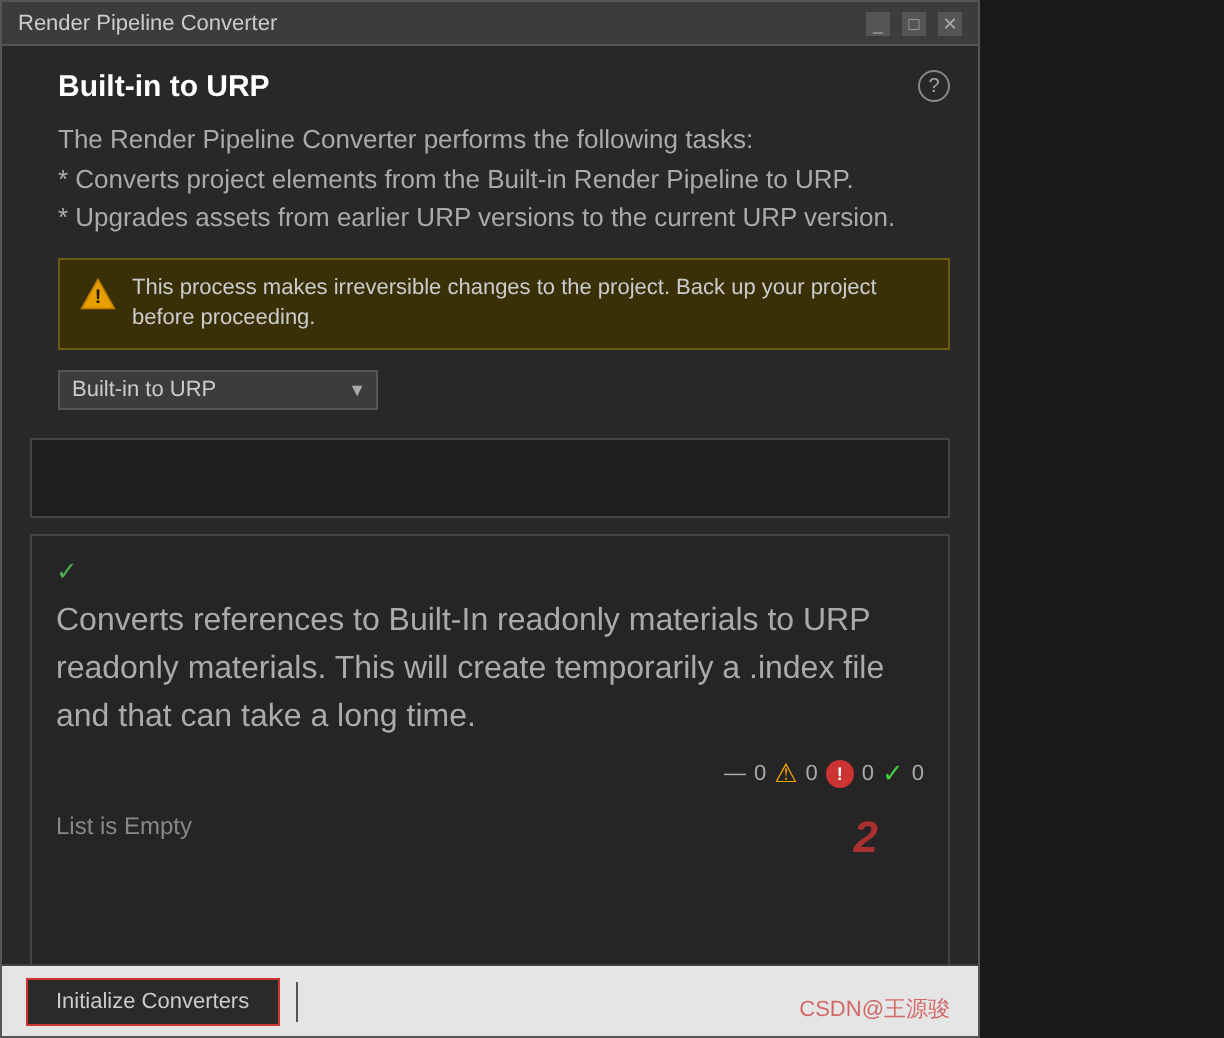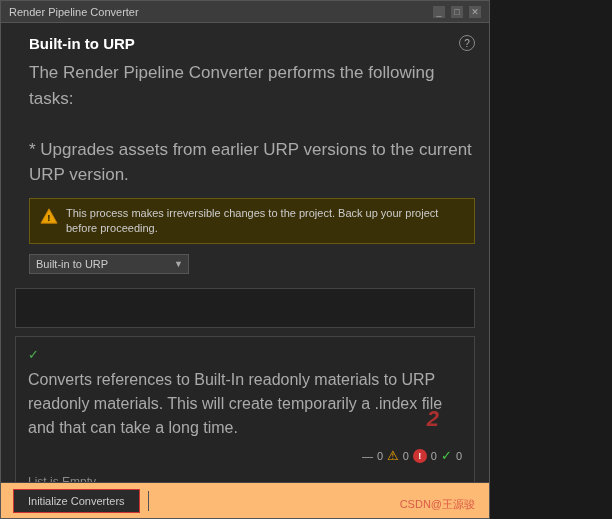--- a/index.html
+++ b/index.html
@@ -74,21 +74,21 @@
     }
 
     .page-title {
       font-size: 15px;
       font-weight: bold;
       color: #ffffff;
       margin-bottom: 8px;
     }
 
     .description {
-      font-size: 17px;
+      font-size: 13px;
       color: #aaaaaa;
       line-height: 1.5;
       margin-bottom: 10px;
     }
 
     .warning-box {
       background: #3a3008;
       border: 1px solid #6a5a10;
       padding: 7px 10px;
       display: flex;
@@ -225,21 +225,21 @@
       color: #888888;
       padding: 6px 0;
     }
 
     .list-area {
       min-height: 80px;
     }
 
     .bottom-bar {
       height: 36px;
-      background: #fdba74;
+      background: #e5e5e5;
       border-top: 1px solid #444;
       display: flex;
       align-items: center;
       padding: 0 12px;
       flex-shrink: 0;
       position: relative;
     }
 
     .init-button {
       background: #2a2a2a;
@@ -330,21 +330,21 @@
       <button class="title-bar-btn">✕</button>
     </div>
   </div>
 
   <div class="content">
     <div class="header-section" style="position:relative;">
       <div class="page-title">Built-in to URP</div>
       <div class="help-icon">?</div>
       <div class="description">
         <span>The Render Pipeline Converter performs the following tasks:</span><br>
-        <br>
+        <span>* Converts project elements from the Built-in Render Pipeline to URP.</span><br>
         <span>* Upgrades assets from earlier URP versions to the current URP version.</span>
       </div>
 
       <div class="warning-box">
         <svg class="warning-icon" viewBox="0 0 20 20">
           <polygon points="10,2 19,18 1,18" fill="#e8a000" stroke="#c88000" stroke-width="1"></polygon>
           <text x="10" y="15" text-anchor="middle" font-size="11" font-weight="bold" fill="#1a1a00">!</text>
         </svg>
         <span class="warning-text">This process makes irreversible changes to the project. Back up your project before proceeding.</span>
       </div>

